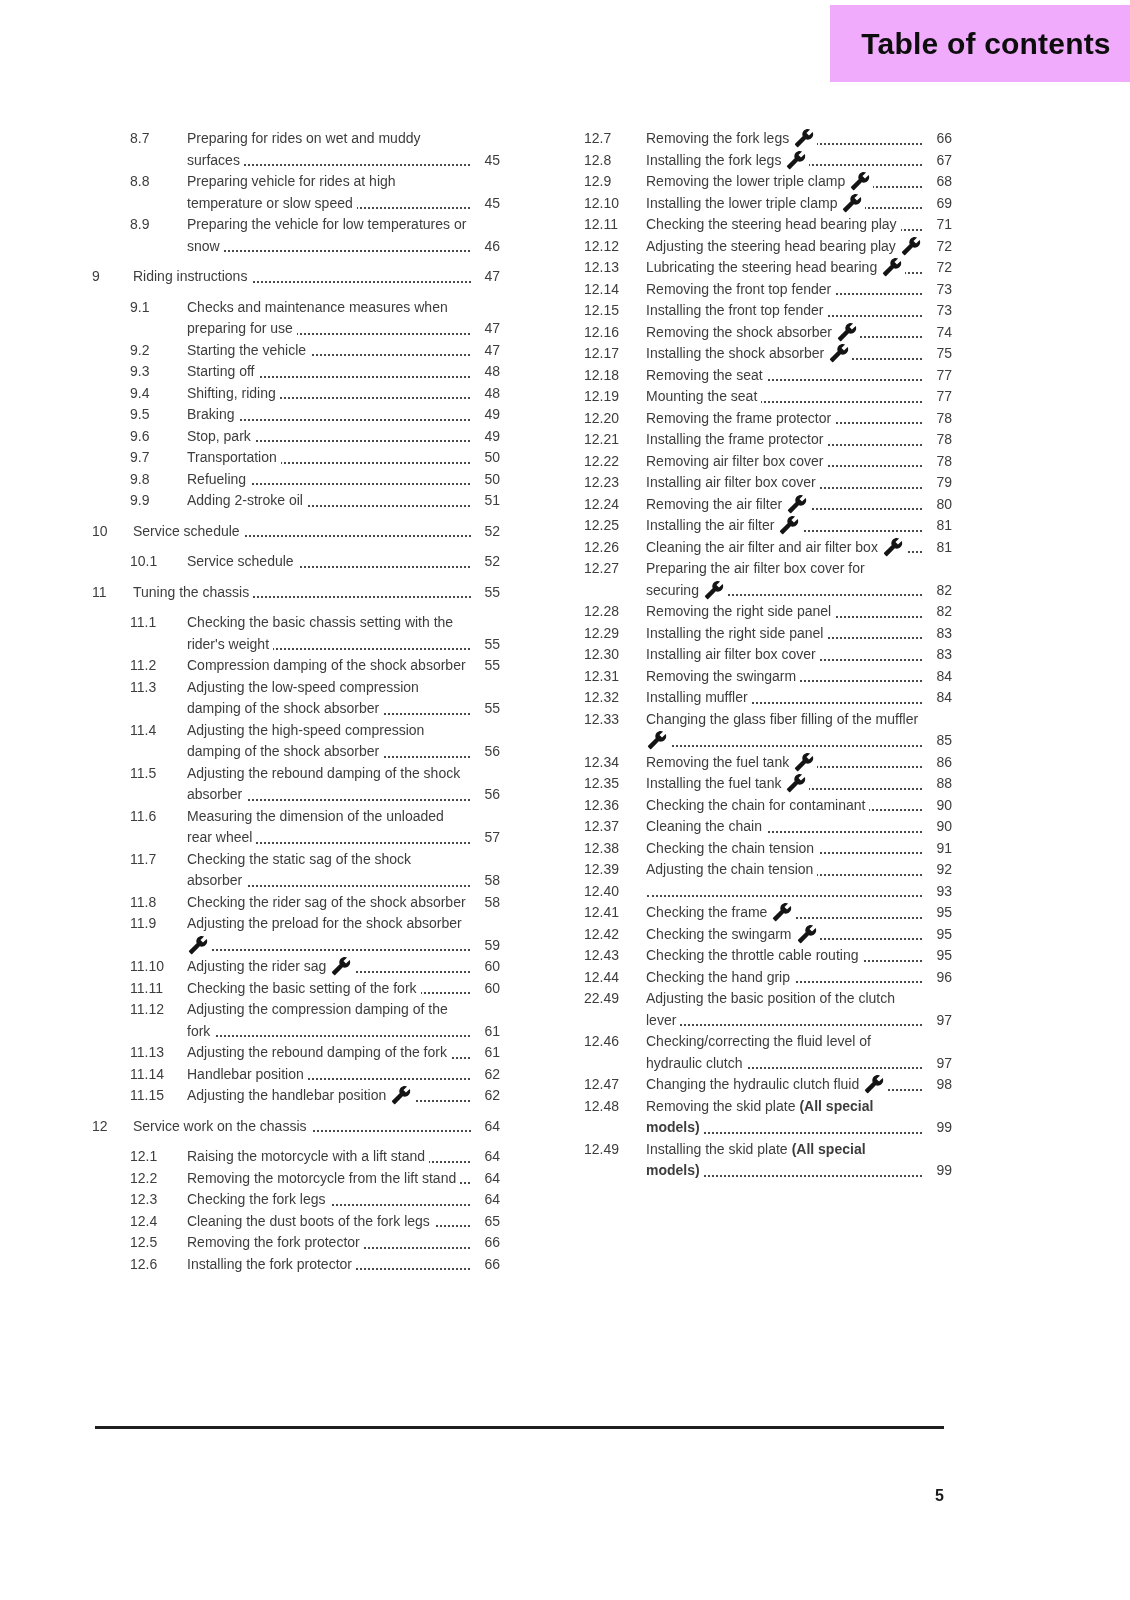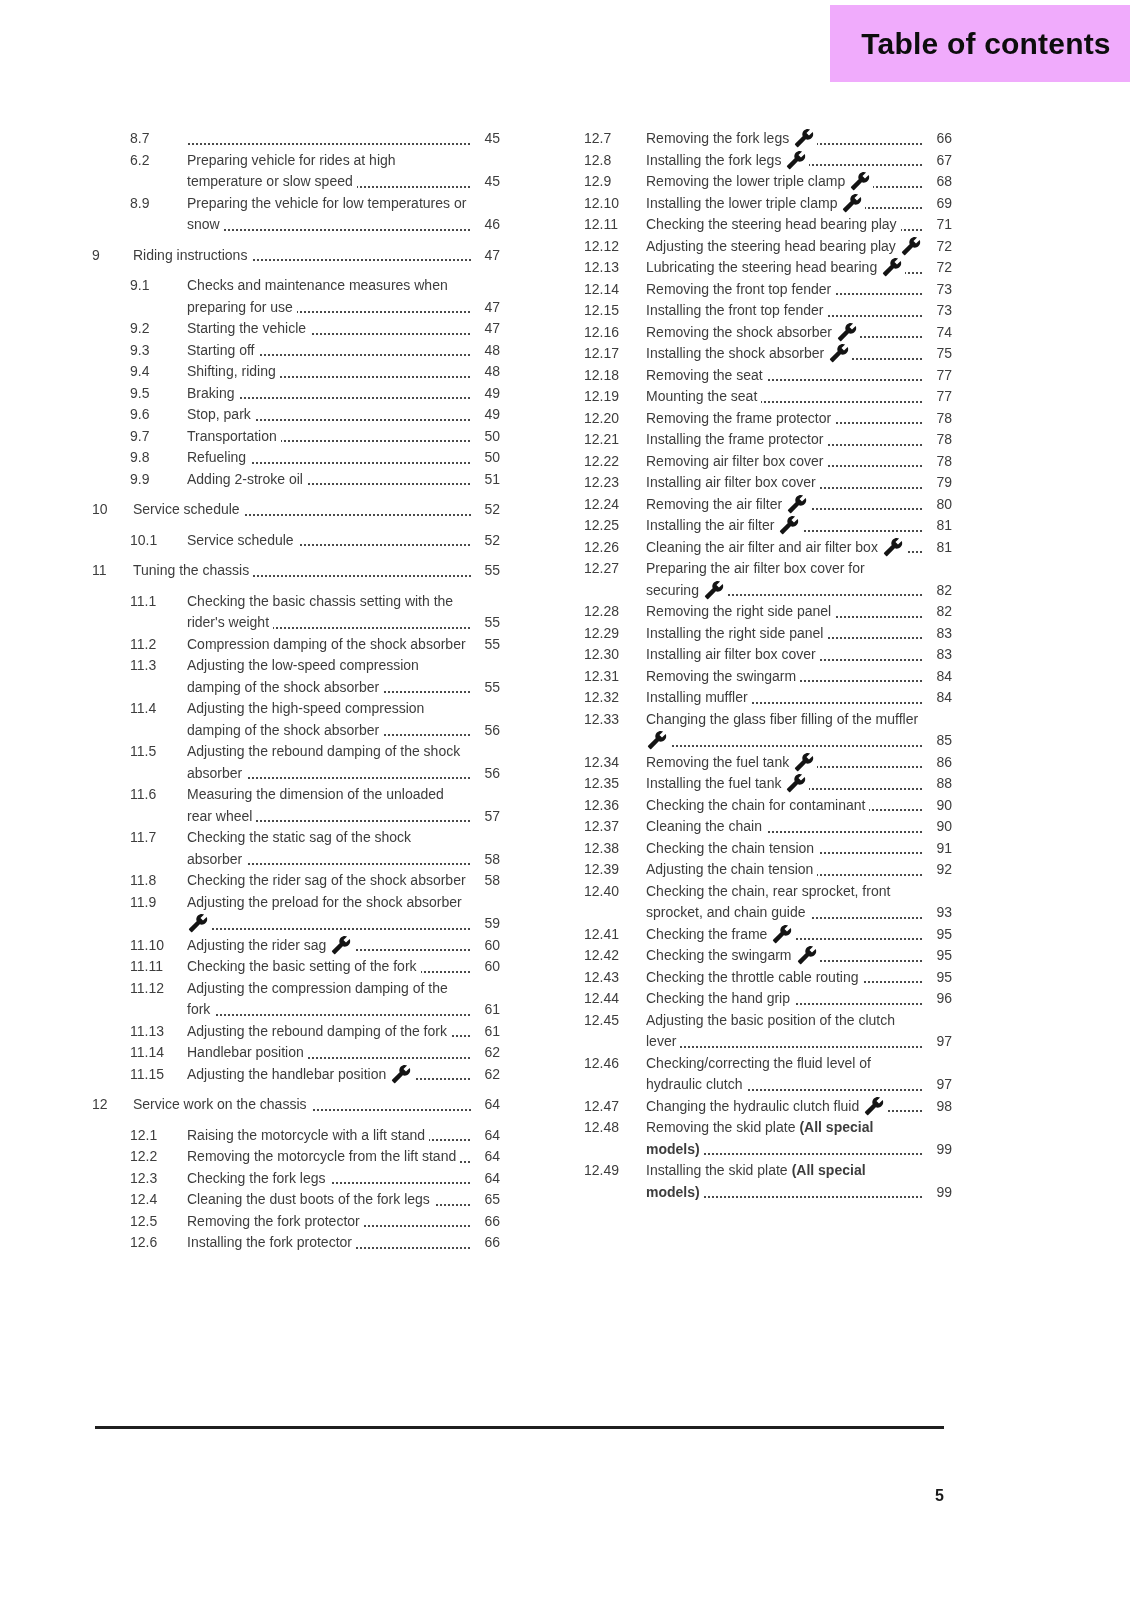--- a/index.html
+++ b/index.html
@@ -57,25 +57,25 @@
 <body>
 
 <div class="header-band">
   <span class="title">Table of contents</span>
 </div>
 
 <div class="col col-left" id="col-left">
     <div class="toc-row lv2">
     <span class="toc-num">8.7</span>
     <span class="toc-body">
-      <span class="toc-leader"></span><span class="toc-page">45</span>
-    </span>
-  </div>
-    <div class="toc-row lv2">
-    <span class="toc-num">6.2</span>
+      <span class="toc-leader"></span><span class="toc-text">Preparing for rides on wet and muddy surfaces</span><span class="toc-page">45</span>
+    </span>
+  </div>
+    <div class="toc-row lv2">
+    <span class="toc-num">8.8</span>
     <span class="toc-body">
       <span class="toc-leader"></span><span class="toc-text">Preparing vehicle for rides at high temperature or slow speed</span><span class="toc-page">45</span>
     </span>
   </div>
     <div class="toc-row lv2">
     <span class="toc-num">8.9</span>
     <span class="toc-body">
       <span class="toc-leader"></span><span class="toc-text">Preparing the vehicle for low temperatures or snow</span><span class="toc-page">46</span>
     </span>
   </div>
@@ -521,21 +521,21 @@
   </div>
     <div class="toc-row lv2">
     <span class="toc-num">12.39</span>
     <span class="toc-body">
       <span class="toc-leader"></span><span class="toc-text">Adjusting the chain tension</span><span class="toc-page">92</span>
     </span>
   </div>
     <div class="toc-row lv2">
     <span class="toc-num">12.40</span>
     <span class="toc-body">
-      <span class="toc-leader"></span><span class="toc-text">Checking the chain, rear sprocket, front sprocket, and chain guide</span><span class="toc-page">93</span>
+      <span class="toc-leader"></span><span class="toc-page">93</span>
     </span>
   </div>
     <div class="toc-row lv2">
     <span class="toc-num">12.41</span>
     <span class="toc-body">
       <span class="toc-leader"></span><span class="toc-text">Checking the frame</span><span class="wrench"><svg viewBox="0 0 24 24" width="20" height="20" aria-hidden="true">
             <path transform="translate(24,0) scale(-1,1)" d="M22.7 19l-9.1-9.1c.9-2.3.4-5-1.5-6.9-2-2-5-2.4-7.4-1.3L9 6 6 9 1.6 4.7C.4 7.1.9 10.1 2.9 12.1c1.9 1.9 4.6 2.4 6.9 1.5l9.1 9.1c.4.4 1 .4 1.4 0l2.3-2.3c.5-.4.5-1.1.1-1.4z" fill="#141414"></path>
           </svg></span><span class="toc-page">95</span>
     </span>
   </div>
@@ -553,21 +553,21 @@
       <span class="toc-leader"></span><span class="toc-text">Checking the throttle cable routing</span><span class="toc-page">95</span>
     </span>
   </div>
     <div class="toc-row lv2">
     <span class="toc-num">12.44</span>
     <span class="toc-body">
       <span class="toc-leader"></span><span class="toc-text">Checking the hand grip</span><span class="toc-page">96</span>
     </span>
   </div>
     <div class="toc-row lv2">
-    <span class="toc-num">12.45</span>
+    <span class="toc-num">22.49</span>
     <span class="toc-body">
       <span class="toc-leader"></span><span class="toc-text">Adjusting the basic position of the clutch lever</span><span class="toc-page">97</span>
     </span>
   </div>
     <div class="toc-row lv2">
     <span class="toc-num">12.46</span>
     <span class="toc-body">
       <span class="toc-leader"></span><span class="toc-text">Checking/correcting the fluid level of hydraulic clutch</span><span class="toc-page">97</span>
     </span>
   </div>

